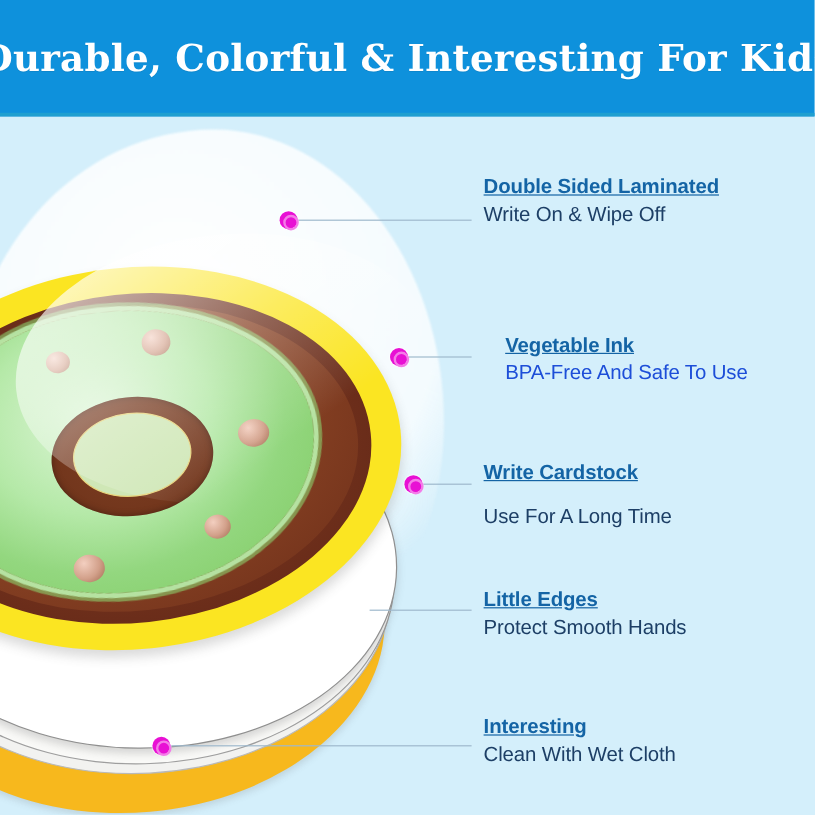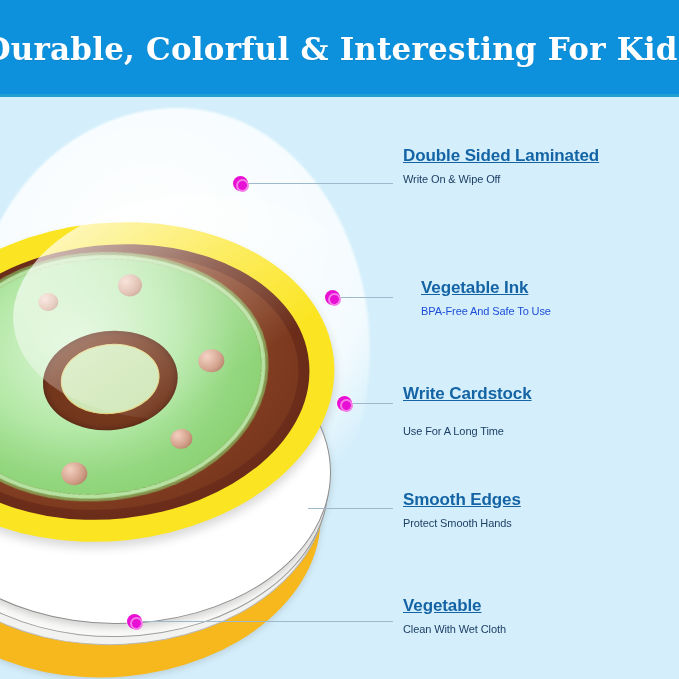--- a/index.html
+++ b/index.html
@@ -145,21 +145,21 @@
   .callout-title {
     color:#1464a5;
     font-weight:bold;
     font-size:17px;
     line-height:21px;
     letter-spacing:-0.1px;
     text-decoration:underline;
   }
   .callout-sub {
     color:#1d3f66;
-    font-size:11px;
+    font-size:17px;
     line-height:22px;
     margin-top:2px;
     letter-spacing:-0.1px;
   }
   .leader {
     position:absolute;
     height:1px;
     background:#9fb9cc;
   }
   .marker {
@@ -243,24 +243,24 @@
         <div class="callout-sub" style="color: #1d4ed8;">BPA-Free And Safe To Use</div>
       </div>
       <div class="leader" style="left: 350px; top: 403px; width: 43px; background: rgb(159, 185, 204);"></div>
       <div class="marker ring" style="left: 337px; top: 396px; background: rgb(232, 16, 212);"></div>
       <div class="callout" style="left: 403px; top: 383px;">
         <div class="callout-title" style="color: rgb(20, 100, 165);">Write Cardstock</div>
         <div class="callout-sub" style="color: rgb(29, 63, 102); margin-top: 16px;">Use For A Long Time</div>
       </div>
       <div class="leader" style="left: 308px; top: 508px; width: 85px; background: rgb(159, 185, 204);"></div>
       <div class="callout" style="left: 403px; top: 489px;">
-        <div class="callout-title" style="color: rgb(20, 100, 165);">Smooth Edges</div>
+        <div class="callout-title" style="color: rgb(20, 100, 165);">Little Edges</div>
         <div class="callout-sub" style="color: rgb(29, 63, 102);">Protect Smooth Hands</div>
       </div>
       <div class="leader" style="left: 140px; top: 621px; width: 253px; background: rgb(159, 185, 204);"></div>
       <div class="marker ring" style="left: 127px; top: 614px; background: rgb(232, 16, 212);"></div>
       <div class="callout" style="left: 403px; top: 595px;">
-        <div class="callout-title" style="color: rgb(20, 100, 165);">Vegetable</div>
+        <div class="callout-title" style="color: rgb(20, 100, 165);">Interesting</div>
         <div class="callout-sub" style="color: rgb(29, 63, 102);">Clean With Wet Cloth</div>
       </div>
     </div>
 
 </div>
 
 </body></html>

